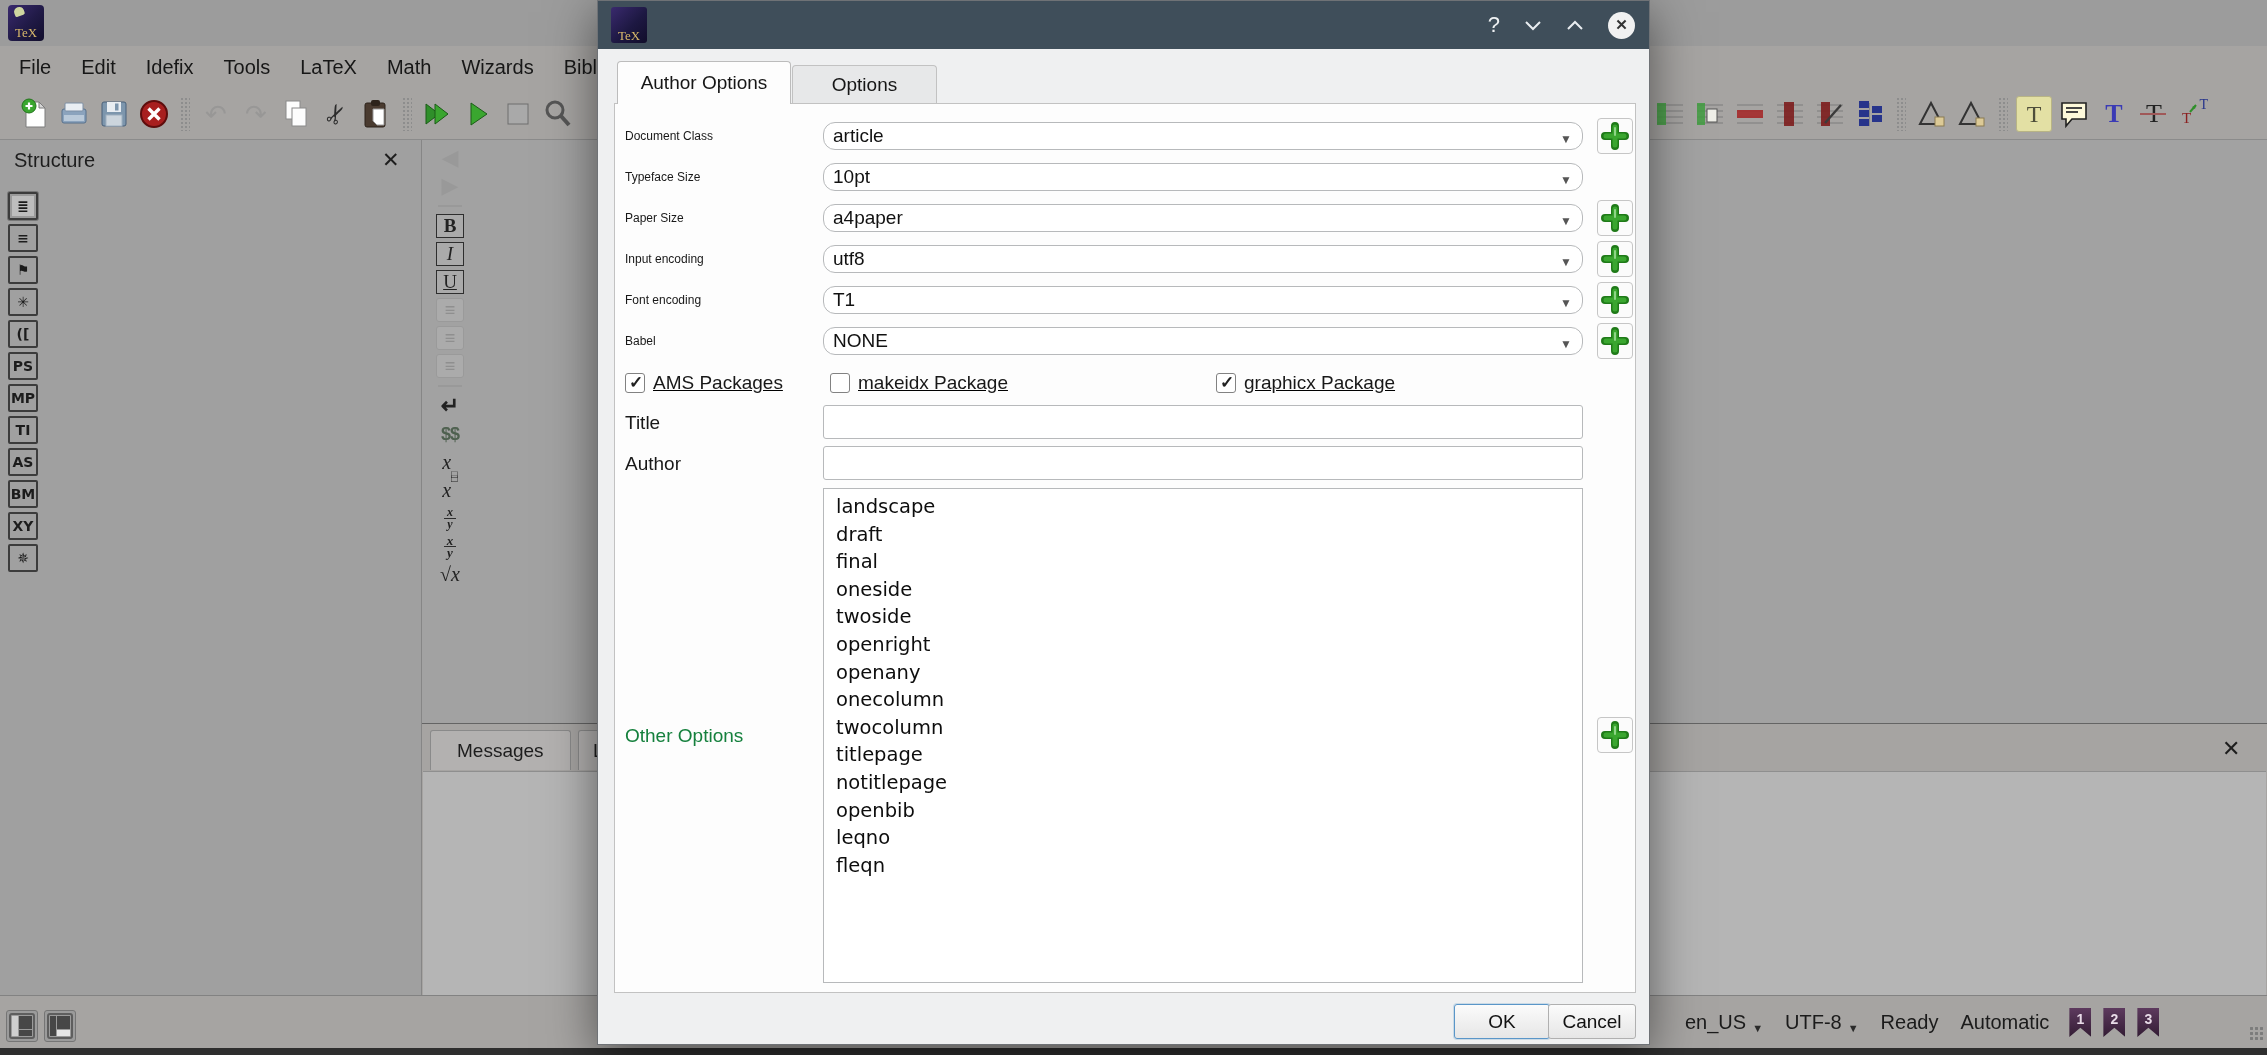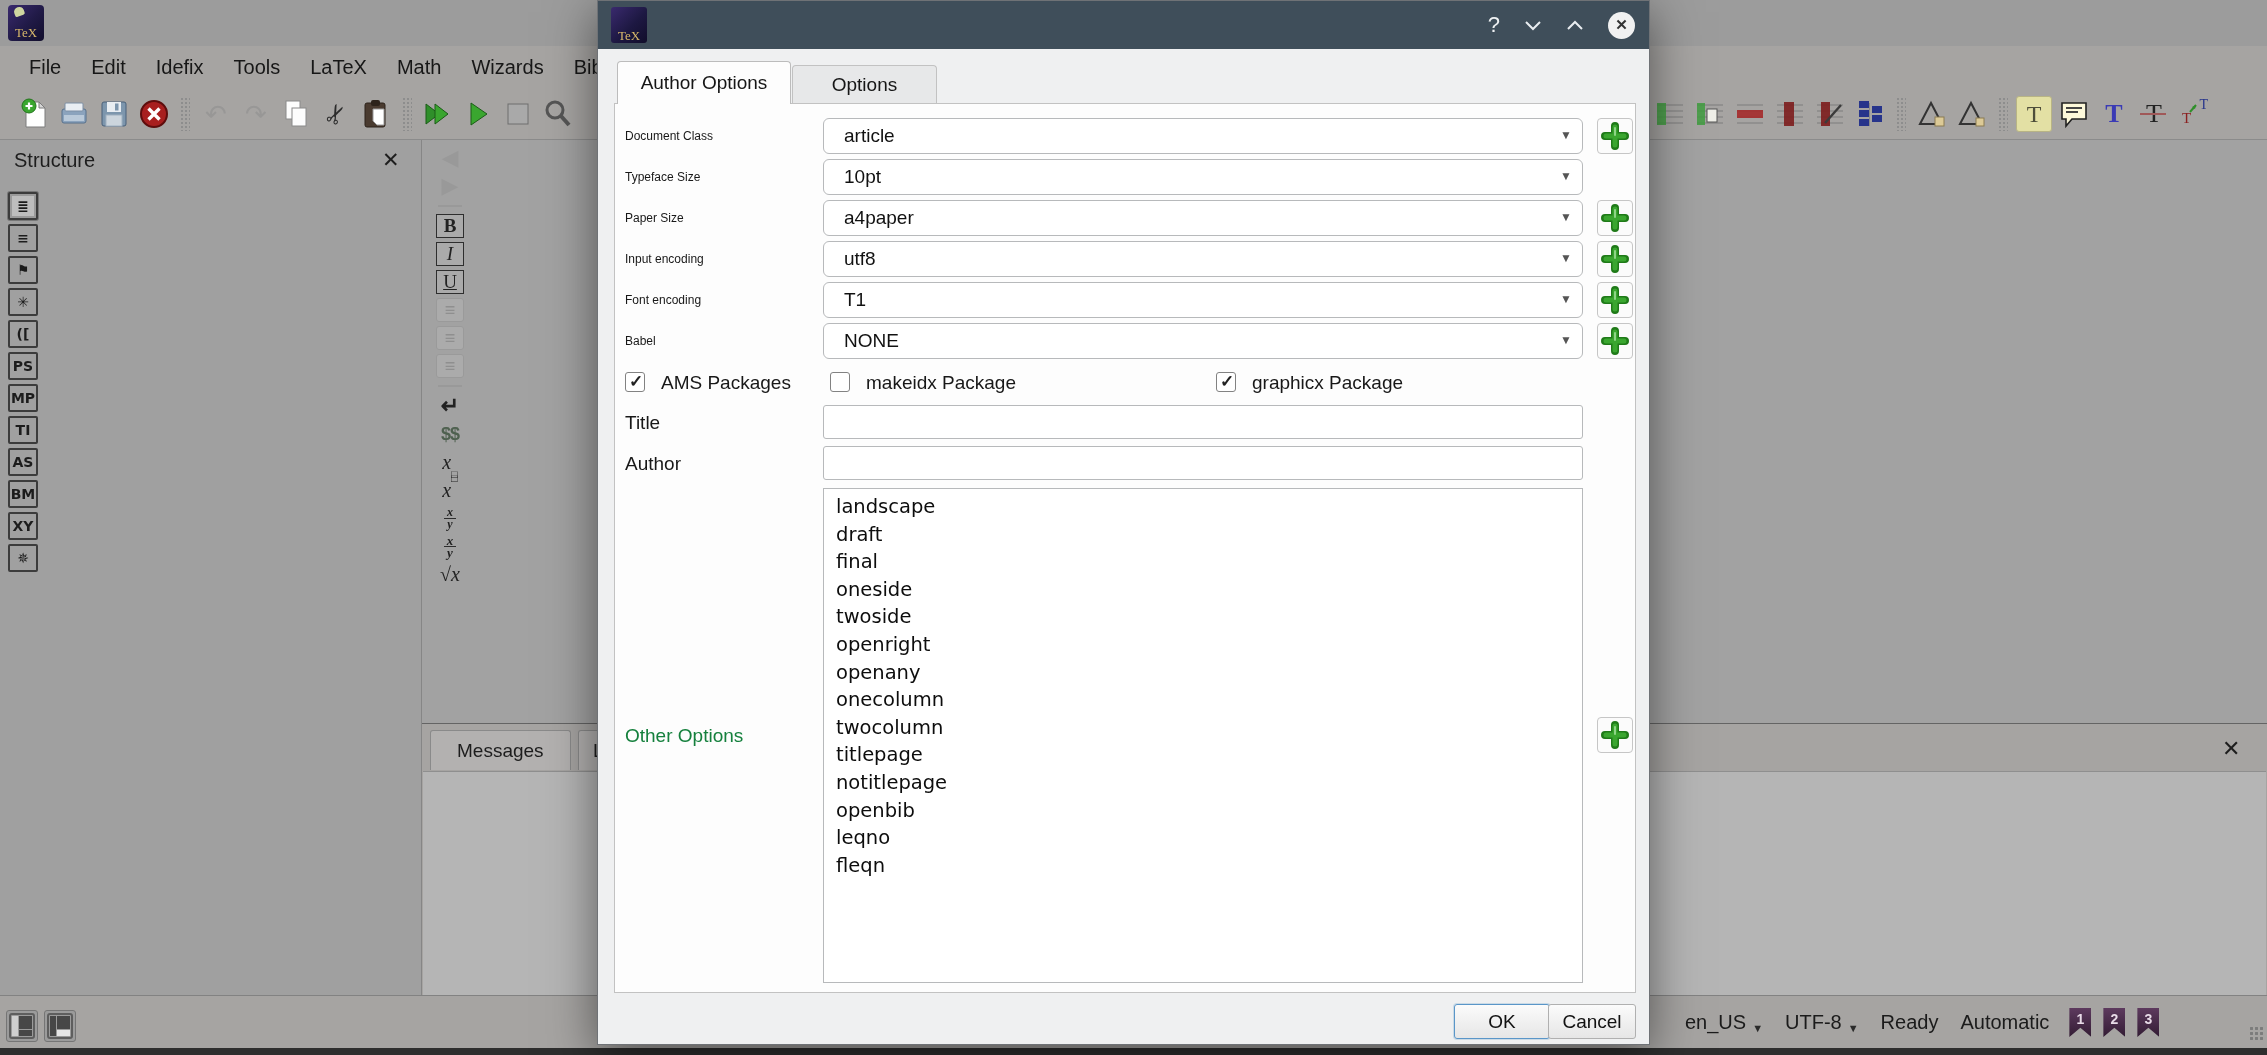--- a/index.html
+++ b/index.html
@@ -9,21 +9,21 @@
 
   
   .mw-titlebar { position:absolute; left:0; top:0; width:2267px; height:46px; background:#9c9c9c; }
   .app-icon { position:absolute; left:8px; top:5px; width:36px; height:36px; border-radius:4px;
               background:linear-gradient(135deg,#3a2a6e 0%,#201a46 55%,#120e2c 100%);
               display:flex; align-items:flex-end; justify-content:center; overflow:hidden; }
   .app-icon .tex { font-family:"Liberation Serif", serif; color:#d9b96a; font-size:13px; line-height:16px; }
   .app-icon .lamp { position:absolute; top:2px; left:6px; width:10px; height:9px; background:#cfd6a0; border-radius:50% 50% 20% 20%; transform:rotate(-20deg); }
 
   .menubar { position:absolute; left:0; top:46px; width:2267px; height:42px; background:#a6a4a2;
-             display:flex; align-items:center; padding-left:14px; }
+             display:flex; align-items:center; padding-left:4px; }
   .menu-item { font-size:20px; color:#171717; padding:0 15px; height:42px; display:flex; align-items:center; cursor:default; }
   .menu-item::first-letter { text-decoration:underline; }
 
   .toolbar { position:absolute; left:0; top:88px; width:2267px; height:52px; background:#a6a4a2;
              border-bottom:1px solid #8b8b8b; display:flex; align-items:center; padding-left:14px; }
   .tb-right { position:absolute; left:1650px; top:88px; height:52px; display:flex; align-items:center; }
   .tb-sep { width:10px; height:34px; margin:0 6px;
             background-image:radial-gradient(#8d8d8d 1px, transparent 1.2px); background-size:4px 4px; }
   .tb-icon { width:36px; height:36px; margin:0 2px; display:flex; align-items:center; justify-content:center; border-radius:3px; }
   .tb-glyph { font-size:26px; line-height:1; }
@@ -97,31 +97,31 @@
 
   .dlg-tab { position:absolute; font-size:19px; color:#161616; display:flex; align-items:center; justify-content:center; }
   .dlg-tab.active { left:19px; top:60px; width:174px; height:43px; background:#fdfdfd; border:1px solid #bcbcbc; border-bottom:none; border-radius:4px 4px 0 0; z-index:2; }
   .dlg-tab.inactive { left:194px; top:64px; width:145px; height:39px; background:#e7e8e9; border:1px solid #c2c2c2; border-bottom:none; border-radius:4px 4px 0 0; }
 
   .dlg-frame { position:absolute; left:16px; top:102px; width:1022px; height:890px; background:#fdfdfd; border:1px solid #c2c2c2; }
 
   .rows { position:absolute; left:10px; top:15px; width:1008px; display:flex; flex-direction:column; gap:7px; }
   .frow { height:34px; display:flex; align-items:center; }
   .flabel { width:198px; font-size:12px; color:#181818; }
-  .combo { width:760px; height:36px; background:#fff; border:1px solid #b7b9bb; border-radius:6px; position:relative;
-           display:flex; align-items:center; padding-left:20px; }
+  .combo { width:760px; height:28px; background:#fff; border:1px solid #b7b9bb; border-radius:12px; position:relative;
+           display:flex; align-items:center; padding-left:9px; }
   .combo-value { font-size:19px; color:#111; }
   .combo-arrow { position:absolute; right:10px; top:9px; font-size:12px; color:#555; }
   .add-btn { width:36px; height:36px; margin-left:14px; border:1px solid #c6c6c6; border-radius:4px; background:#fbfbfb;
              display:flex; align-items:center; justify-content:center; }
   .add-btn svg { display:block; }
   .add-spacer { width:50px; }
 
   .chk-row { position:absolute; left:10px; top:268px; width:1000px; height:22px; }
-  .chk { position:absolute; display:flex; align-items:flex-start; gap:16px; }
+  .chk { position:absolute; display:flex; align-items:center; gap:8px;text-decoration:underline; }
   .chk-box { width:20px; height:20px; background:#fff; border:1px solid #828282; border-radius:3px; position:relative; }
   .chk-box.checked::after { content:"✓"; position:absolute; left:3px; top:-2px; font-size:17px; font-weight:bold; color:#222; }
   .chk-label { font-size:19px; color:#181818; }
 
   .tfield-label { position:absolute; left:10px; font-size:19px; color:#181818; }
   .tfield { position:absolute; left:208px; width:760px; height:34px; background:#fff; border:1px solid #b7b9bb; border-radius:3px; font-size:19px; padding:0 8px; font-family:"Liberation Sans", sans-serif; }
 
   .opt-list { position:absolute; left:208px; top:384px; width:760px; height:495px; background:#fff; border:1px solid #b7b9bb; overflow:hidden; padding:4px 0 0 12px; }
   .opt-item { font-family:"DejaVu Sans", sans-serif; font-size:19.5px; line-height:27.6px; color:#0d0d0d; }
   .other-label { position:absolute; left:10px; top:621px; font-size:19px; color:#15803d; }

